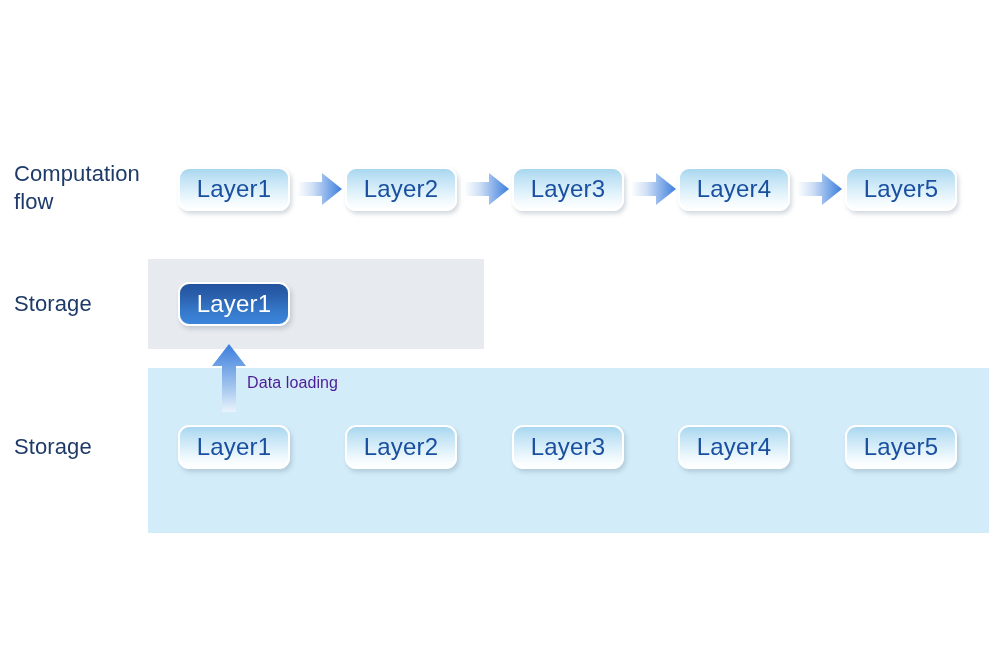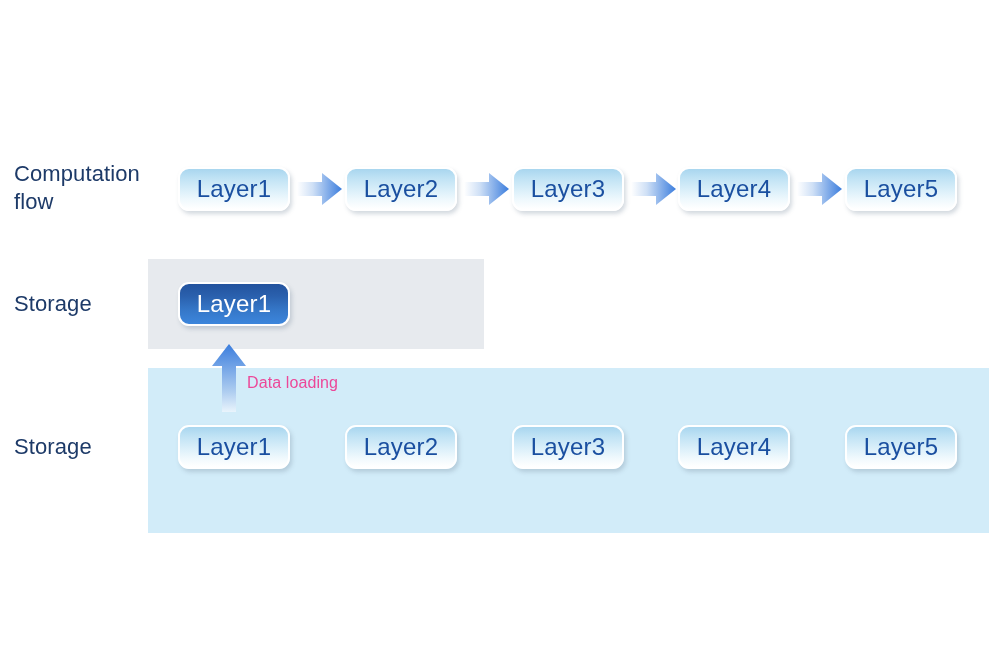--- a/index.html
+++ b/index.html
@@ -105,21 +105,21 @@
     position: absolute;
     left: 210px;
     top: 342px;
     width: 38px;
     height: 70px;
   }
   #data-loading-label {
     position: absolute;
     left: 247px;
     top: 374px;
-    color: #ec4899;
+    color: #4c1d95;
     font-size: 16px;
     letter-spacing: 0.1px;
     font-family: "Liberation Sans", sans-serif;
   }
 </style>
 </head>
 <body>
 
 <div class="stage">
 

